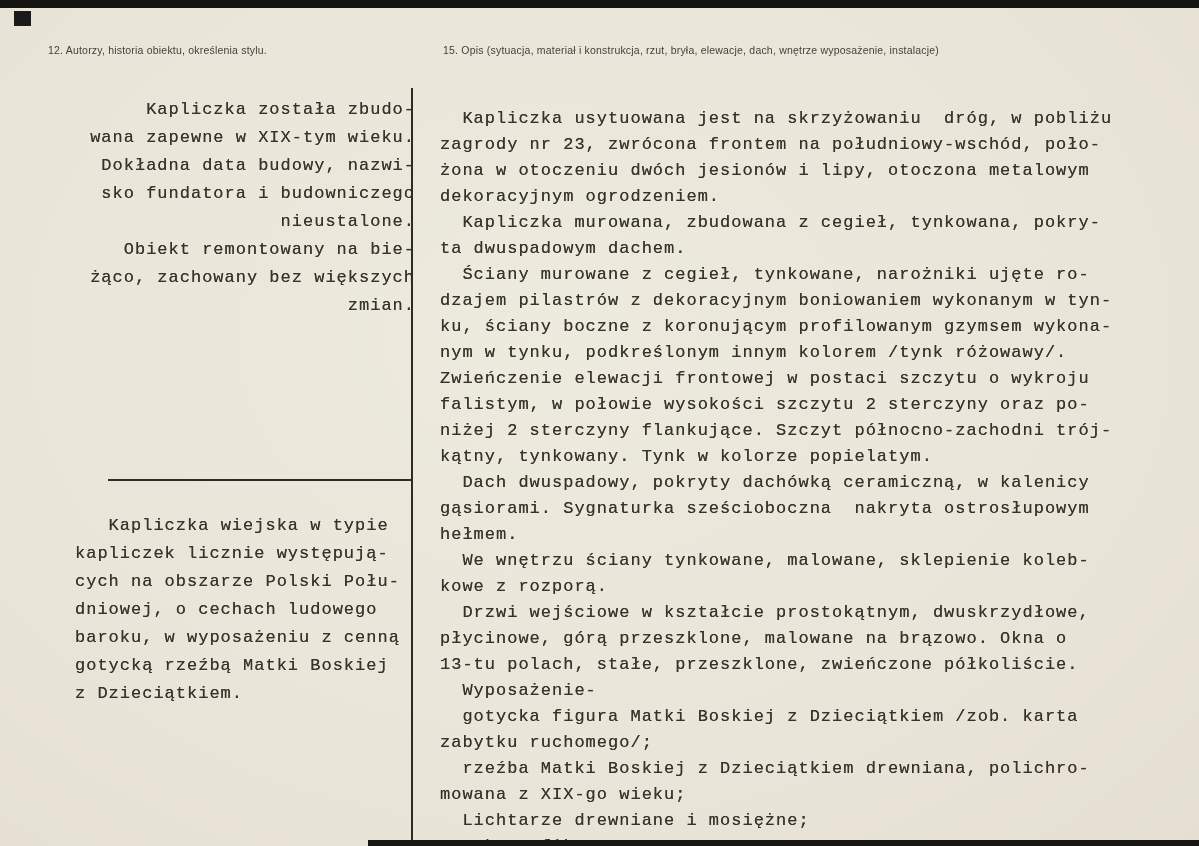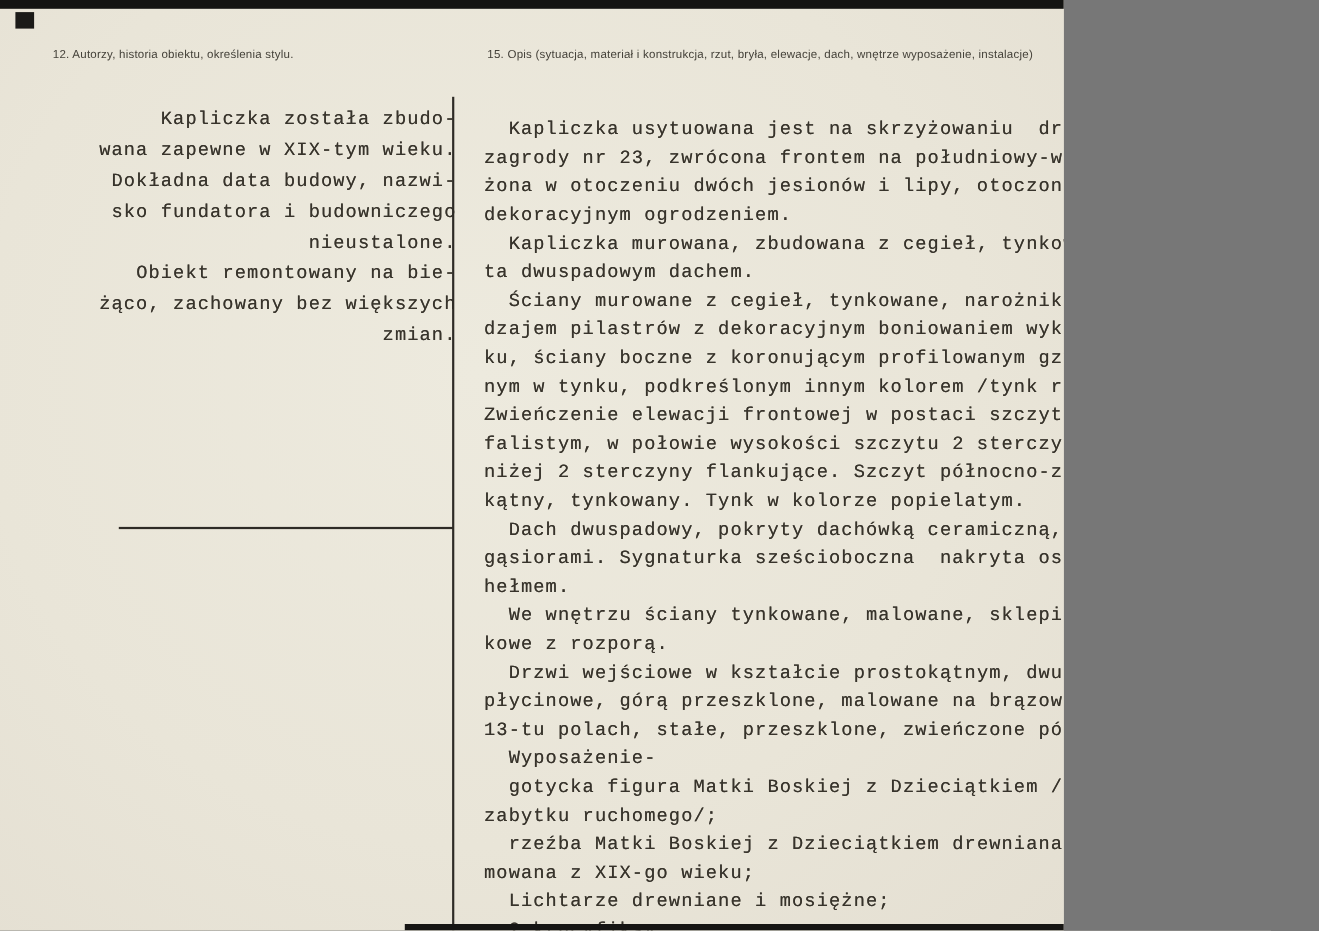--- a/index.html
+++ b/index.html
@@ -2,21 +2,21 @@
 <html><head>
 <meta charset="utf-8">
 <style>
   html, body {
     margin: 0;
     padding: 0;
     background: #777;
   }
   .page {
     position: relative;
-    width: 967px;
+    width: 1199px;
     height: 846px;
     background: #eae6da;
     background-image: radial-gradient(ellipse at 45% 40%, #edeade 0%, #e9e5d8 60%, #e4dfd2 100%);
     overflow: hidden;
     font-family: "Liberation Sans", sans-serif;
   }
   .scan-edge-top {
     position: absolute;
     left: 0; top: 0;
     width: 1199px; height: 8px;
@@ -98,20 +98,27 @@
 wana zapewne w XIX-tym wieku.
 Dokładna data budowy, nazwi-
 sko fundatora i budowniczego
 nieustalone.
    Obiekt remontowany na bie-
 żąco, zachowany bez większych
 zmian.</div>
 
   <div class="horizontal-rule"></div>
 
+  <div class="typed style-text">   Kapliczka wiejska w typie
+kapliczek licznie występują-
+cych na obszarze Polski Połu-
+dniowej, o cechach ludowego
+baroku, w wyposażeniu z cenną
+gotycką rzeźbą Matki Boskiej
+z Dzieciątkiem.</div>
 
   <div class="column-divider"></div>
 
   <div class="typed description-text">  Kapliczka usytuowana jest na skrzyżowaniu  dróg, w pobliżu
 zagrody nr 23, zwrócona frontem na południowy-wschód, poło-
 żona w otoczeniu dwóch jesionów i lipy, otoczona metalowym
 dekoracyjnym ogrodzeniem.
   Kapliczka murowana, zbudowana z cegieł, tynkowana, pokry-
 ta dwuspadowym dachem.
   Ściany murowane z cegieł, tynkowane, narożniki ujęte ro-

